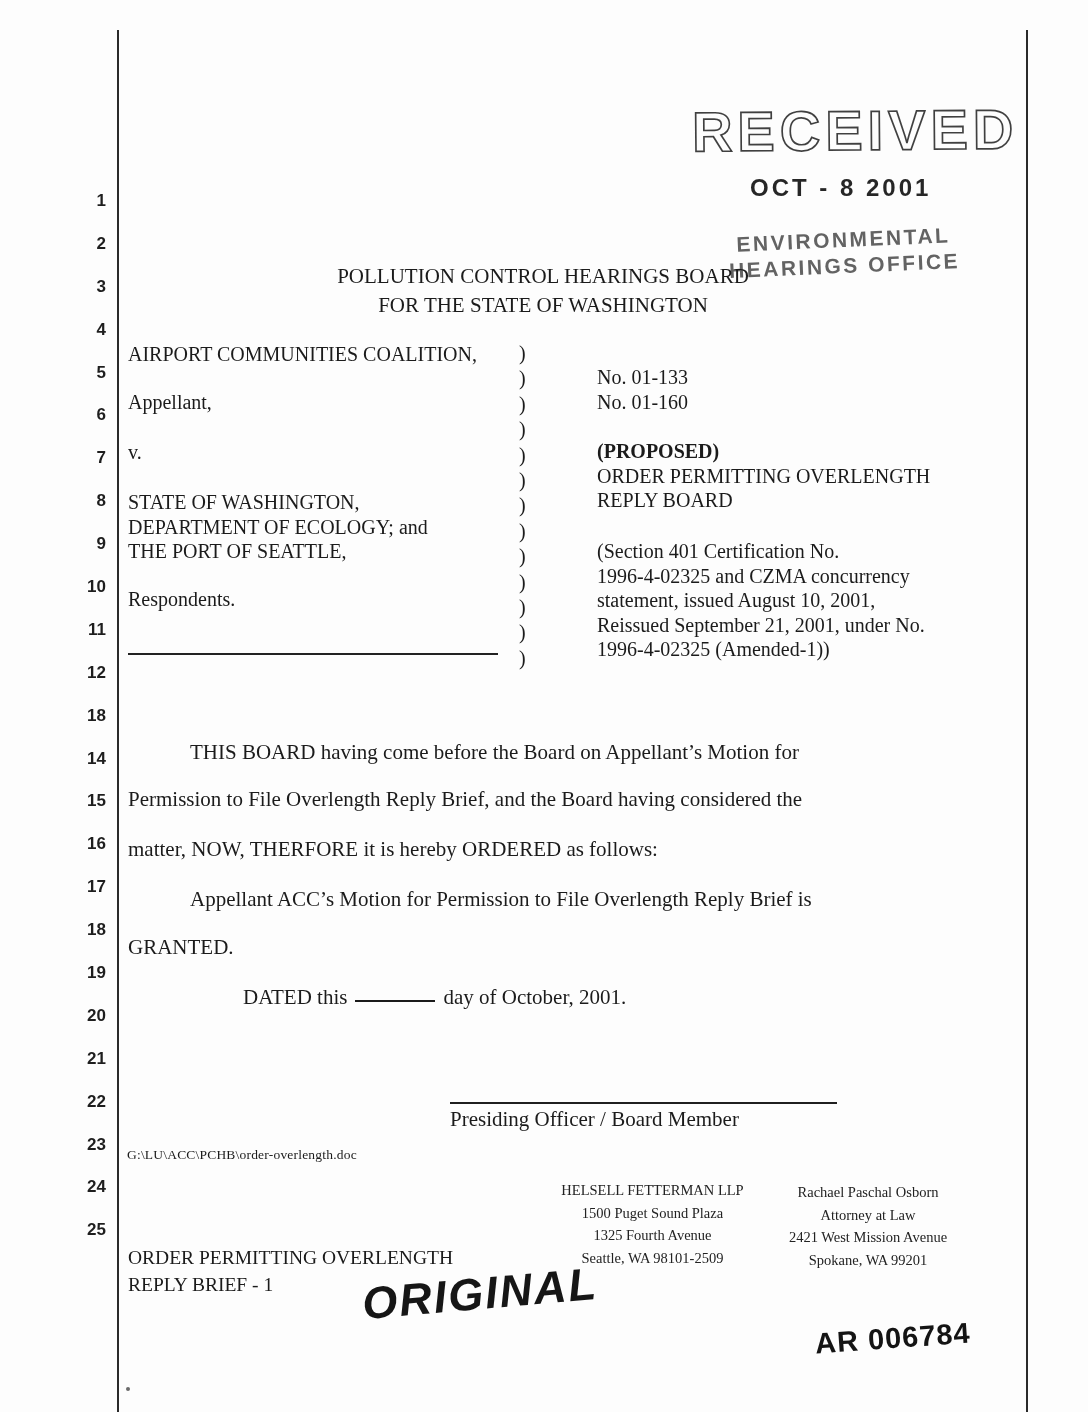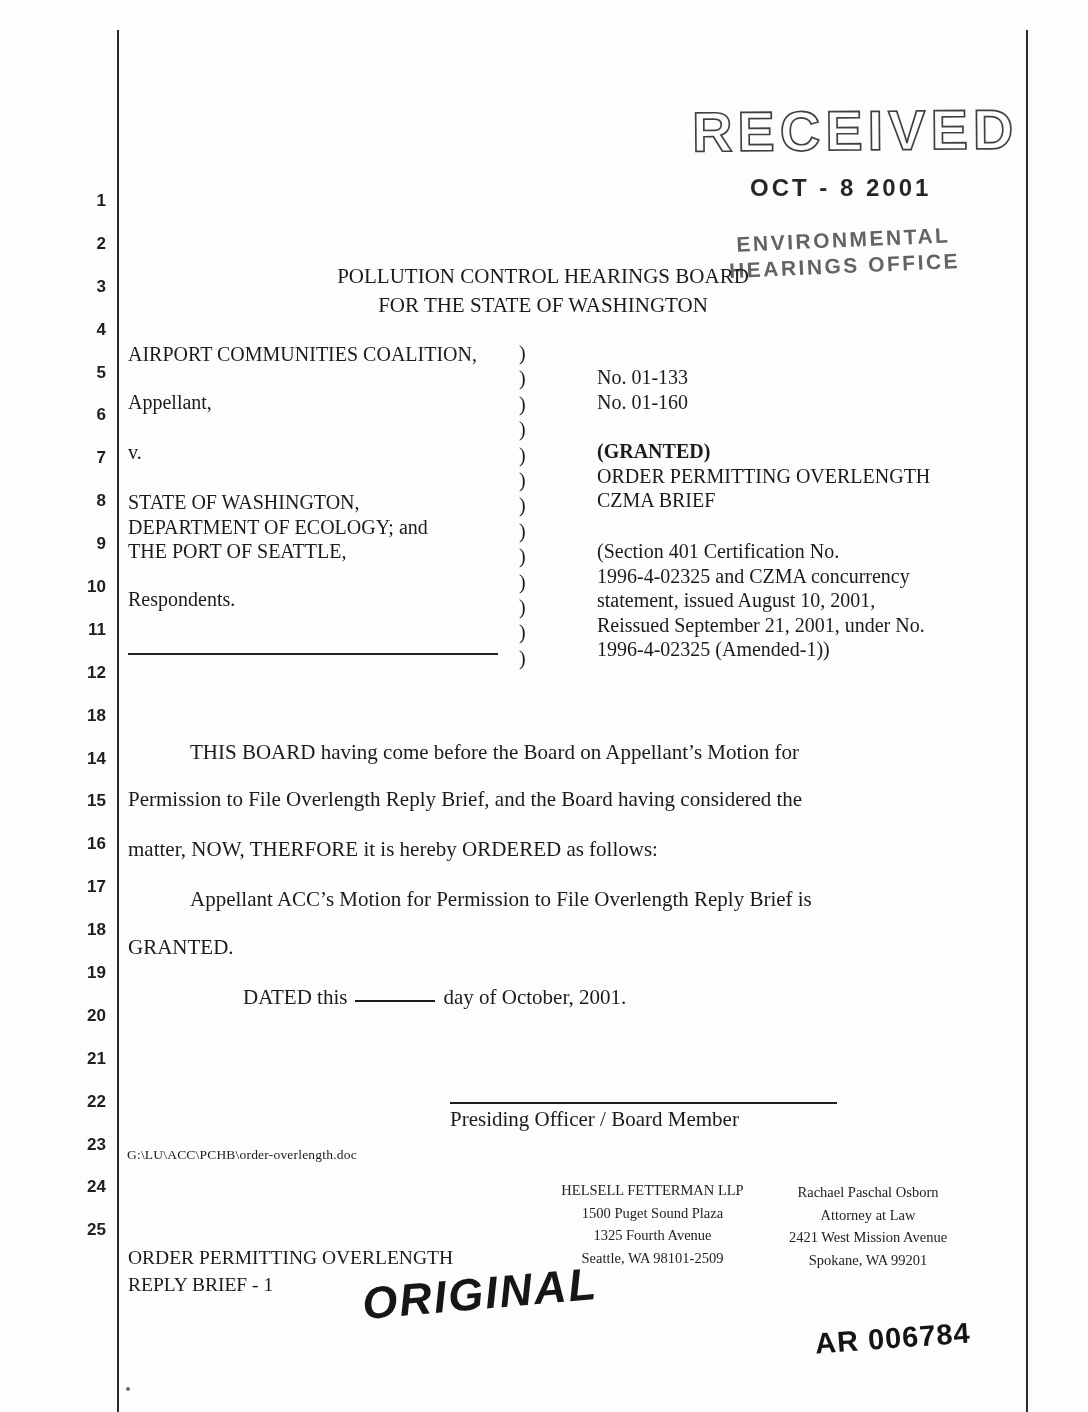--- a/index.html
+++ b/index.html
@@ -173,23 +173,23 @@
       <div>)</div>
     </div>
 
   <div class="cap-right cr-nums">
 
   <div>No. 01-133</div>
       <div>No. 01-160</div>
     </div>
   <div class="cap-right cr-title">
 
-  <div>(GRANTED)</div>
+  <div>(PROPOSED)</div>
       <div>ORDER PERMITTING OVERLENGTH</div>
-      <div>CZMA BRIEF</div>
+      <div>REPLY BOARD</div>
     </div>
   <div class="cap-right cr-sub">
 
   <div>(Section 401 Certification No.</div>
       <div>1996-4-02325 and CZMA concurrency</div>
       <div>statement, issued August 10, 2001,</div>
       <div>Reissued September 21, 2001, under No.</div>
       <div>1996-4-02325 (Amended-1))</div>
     </div>
 

